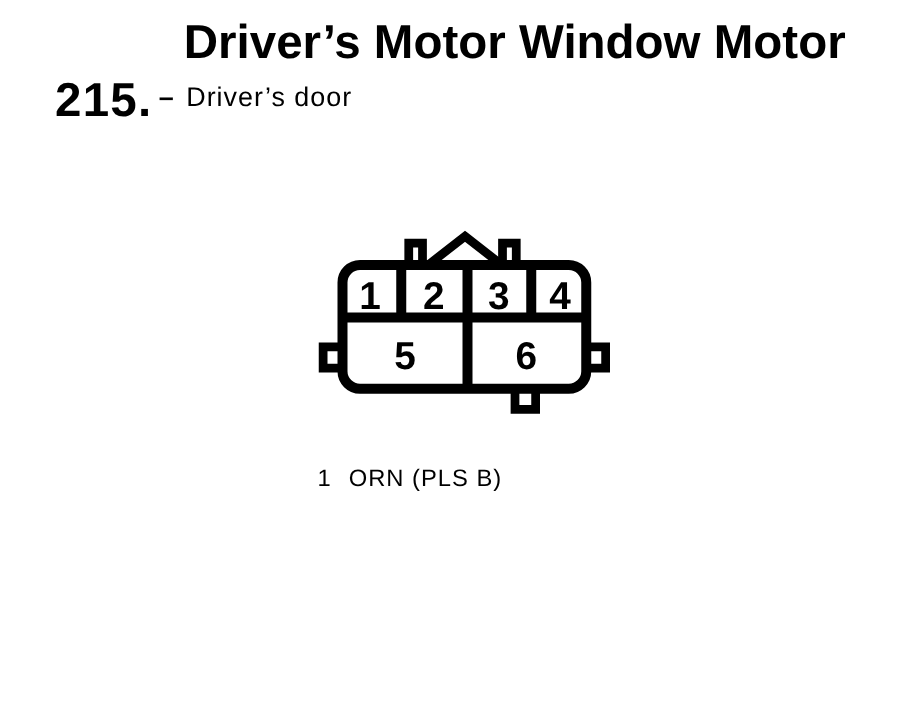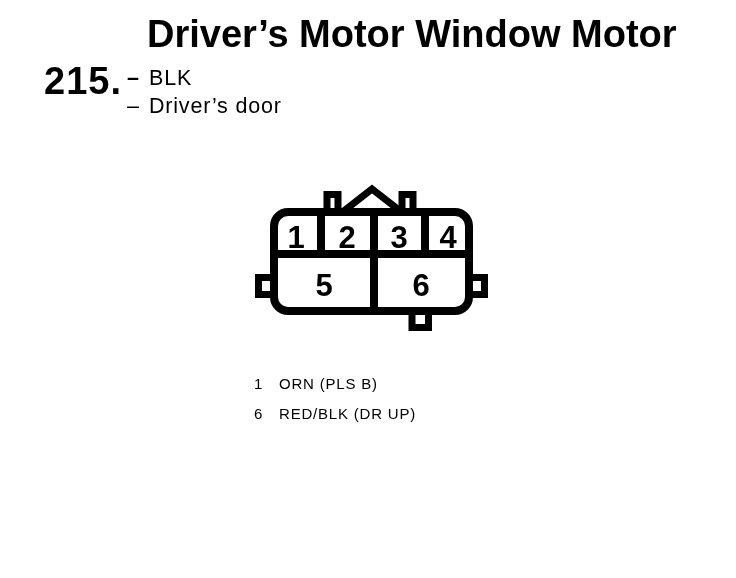--- a/index.html
+++ b/index.html
@@ -16,36 +16,33 @@
   .note-dash{display:inline-block;width:22px;letter-spacing:0;}
   .note-row:first-child .note-dash{font-weight:700;}
   
   .connector{position:absolute;left:240px;top:178px;width:260px;height:160px;}
   .connector svg{overflow:visible;display:block;}
   .pin-num{
     position:absolute;transform:translate(-50%,-50%);
     font-size:31px;font-weight:700;line-height:31px;white-space:nowrap;
   }
   
-  .legend{position:absolute;left:254px;top:369px;font-size:15px;line-height:29.6px;letter-spacing:0.8px;}
+  .legend{position:absolute;left:254px;top:369px;font-size:19px;line-height:29.6px;letter-spacing:0.8px;}
   .legend-row{white-space:nowrap;}
   .legend-pin{display:inline-block;width:25px;letter-spacing:0;}
 </style>
 </head>
 <body>
 
 <div class="page">
 
   <span class="title-number">215.</span>
   <span class="title-text">Driver’s Motor Window Motor</span>
 
   <div class="notes">
-    <div class="note-row">
-      <span class="note-dash">–</span><span>BLK</span>
-    </div>
     <div class="note-row">
       <span class="note-dash">–</span><span>Driver’s door</span>
     </div>
   </div>
 
   <div class="connector">
     <svg viewBox="240 178 260 160" width="260" height="160">
       <g fill="#ffffff" stroke="#000000">
         <polygon points="372,189 401.5,212 342.5,212" stroke-width="7"></polygon>
         <path d="M327 214 V194.5 H338 V214" stroke-width="7"></path>
@@ -69,18 +66,15 @@
   <span class="pin-num" style="left:347px;top:237px;">2</span>
   <span class="pin-num" style="left:399px;top:237px;">3</span>
   <span class="pin-num" style="left:448px;top:237px;">4</span>
   <span class="pin-num" style="left:324px;top:285px;">5</span>
   <span class="pin-num" style="left:421px;top:285px;">6</span>
 
   <div class="legend">
     <div class="legend-row">
       <span class="legend-pin">1</span><span>ORN (PLS B)</span>
     </div>
-    <div class="legend-row">
-      <span class="legend-pin">6</span><span>RED/BLK (DR UP)</span>
-    </div>
   </div>
 
 </div>
 
 </body></html>

